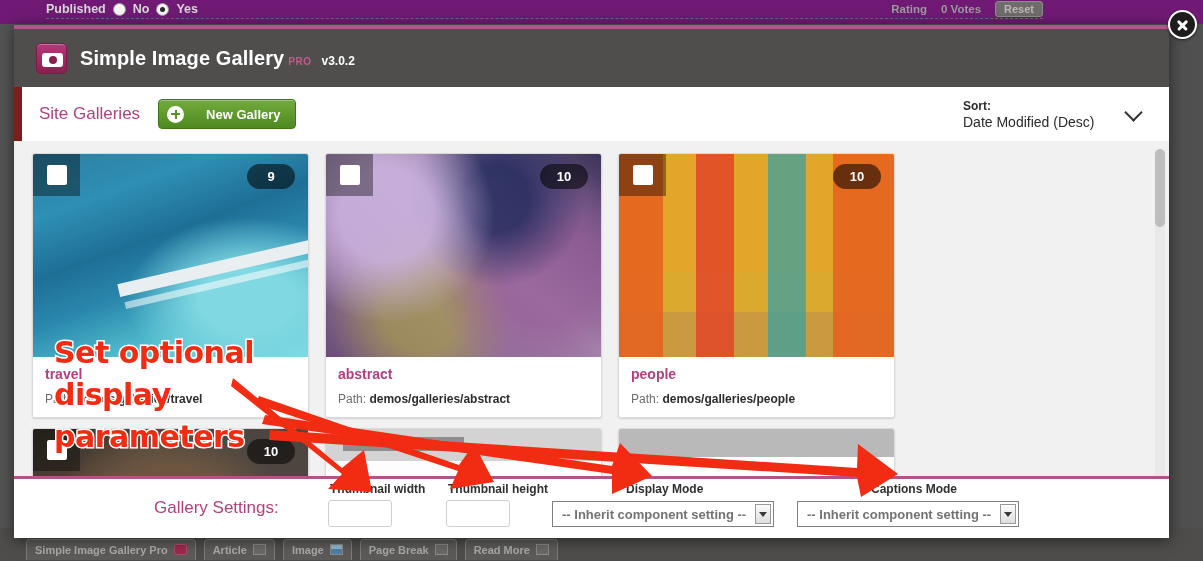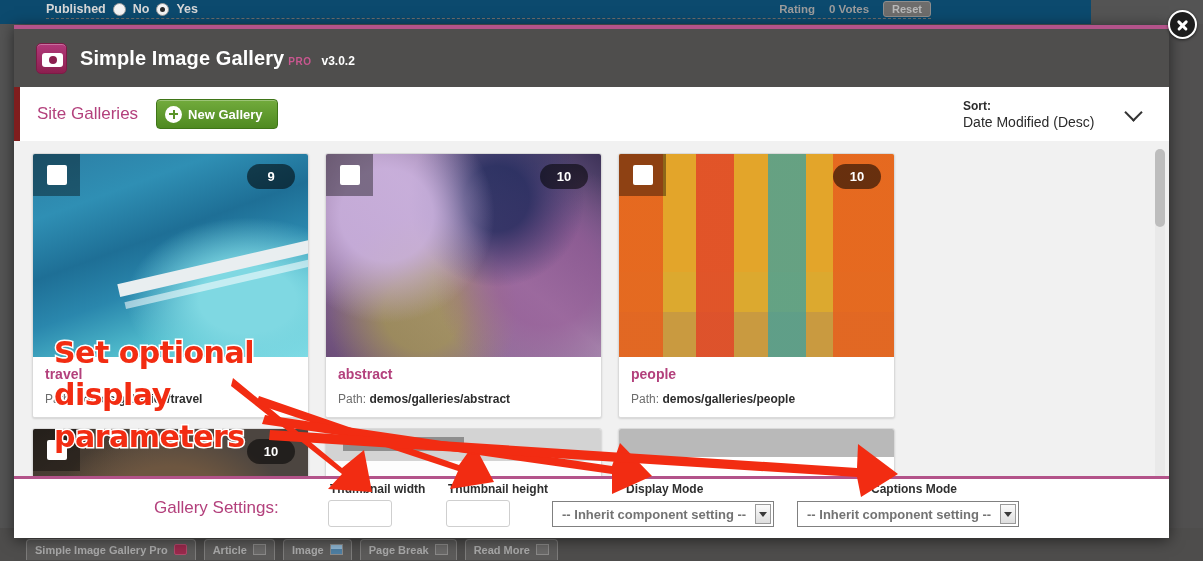--- a/index.html
+++ b/index.html
@@ -7,22 +7,22 @@
     width: 1203px; height: 561px;
     overflow: hidden;
     font-family: "Liberation Sans", sans-serif;
     background: #4a4a4a;
   }
 
   
   #page-root { position: relative; width: 1203px; height: 561px; background: #545454; }
 
   .bg-top-strip {
-    position: absolute; left: 0; top: 0; width: 1091px; height: 24px;
-    background: #0c4a6e;
+    position: absolute; left: 0; top: 0; width: 1203px; height: 24px;
+    background: #701a75;
     padding-left: 15px;
   }
   .bg-published {
     position: absolute; left: 46px; top: 2px;
     font-size: 12.5px; font-weight: bold; color: #d7d7d7;
     display: flex; align-items: center; gap: 7px;
   }
   .radio-dot {
     width: 13px; height: 13px; border-radius: 50%;
     background: #f4f4f4; border: 1px solid #9a9a9a;
@@ -109,29 +109,29 @@
   }
   .app-title { color: #fff; font-size: 20px; font-weight: bold; letter-spacing: .1px; }
   .app-pro { color: #c8578f; font-size: 10px; font-weight: bold; margin-left: 4px; letter-spacing: .5px; }
   .app-ver { color: #ffffff; font-size: 12px; font-weight: bold; margin-left: 10px; }
 
   .modal-body { position: relative; height: 451px; background: #f1f1f1; }
 
   
   .toolbar {
     position: relative; height: 54px; background: #fff;
-    border-left: 6px solid #7f1d1d;
+    border-left: 8px solid #7f1d1d;
     display: flex; align-items: center; padding-left: 17px; gap: 18px;
   }
   .site-galleries { color: #b3407c; font-size: 17px; }
   .new-gallery-btn {
     background: linear-gradient(#72ab3c, #4f8a21);
     border: 1px solid #3f7518; border-radius: 4px;
     color: #fff; font-size: 13px; font-weight: bold;
-    height: 30px; display: flex; align-items: center; gap: 6px;
+    height: 30px; display: flex; align-items: center; gap: 22px;
     padding: 0 14px 0 8px; cursor: pointer;
     box-shadow: inset 0 1px 0 rgba(255,255,255,.3);
   }
   .plus-circle {
     width: 17px; height: 17px; border-radius: 50%; background: #fff;
     position: relative; flex: none;
   }
   .plus-circle::before, .plus-circle::after {
     content: ""; position: absolute; background: #5a9429;
   }

